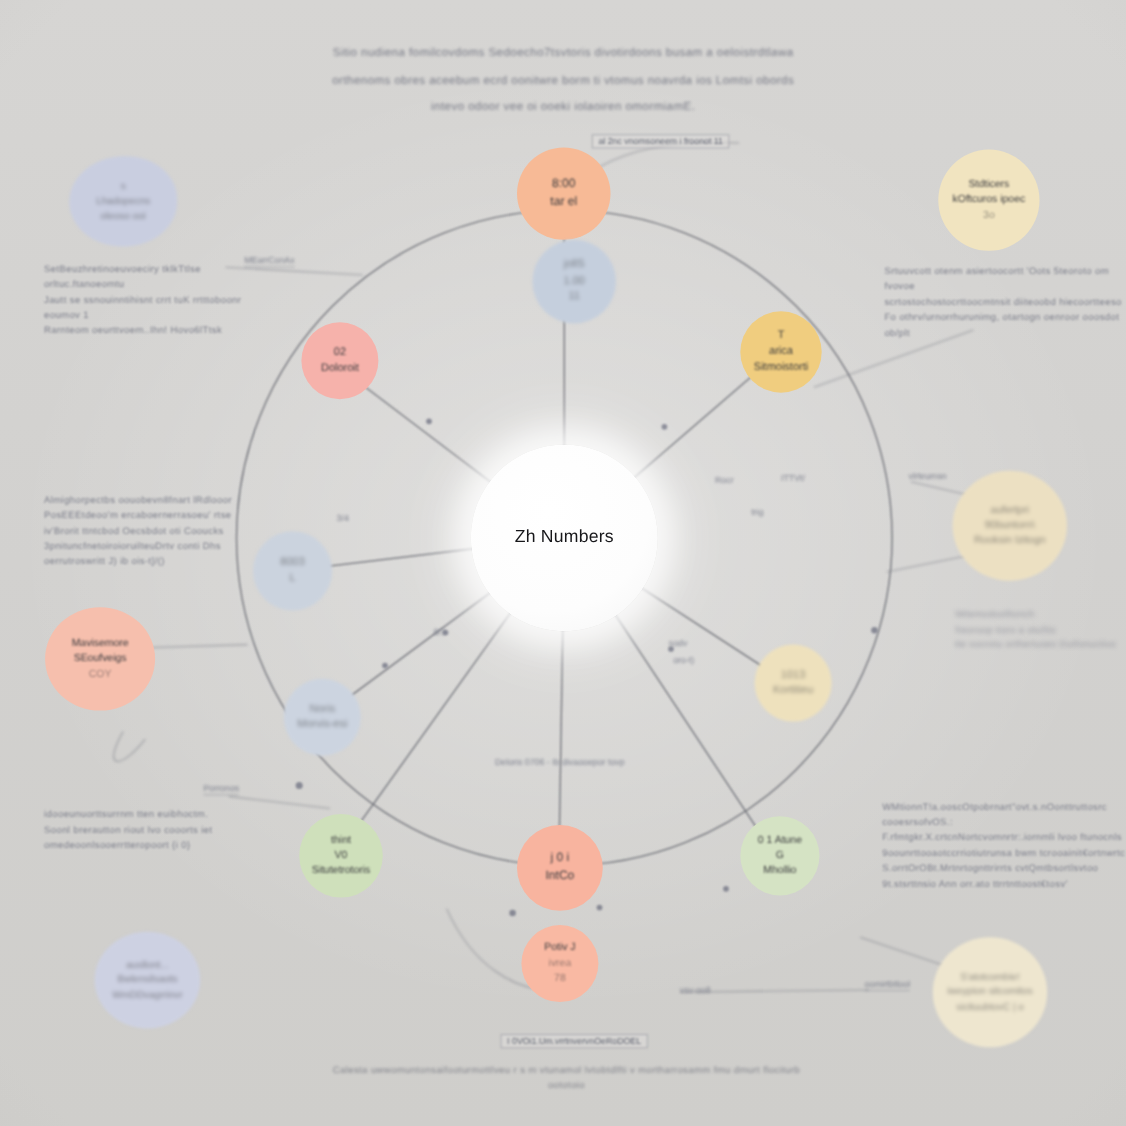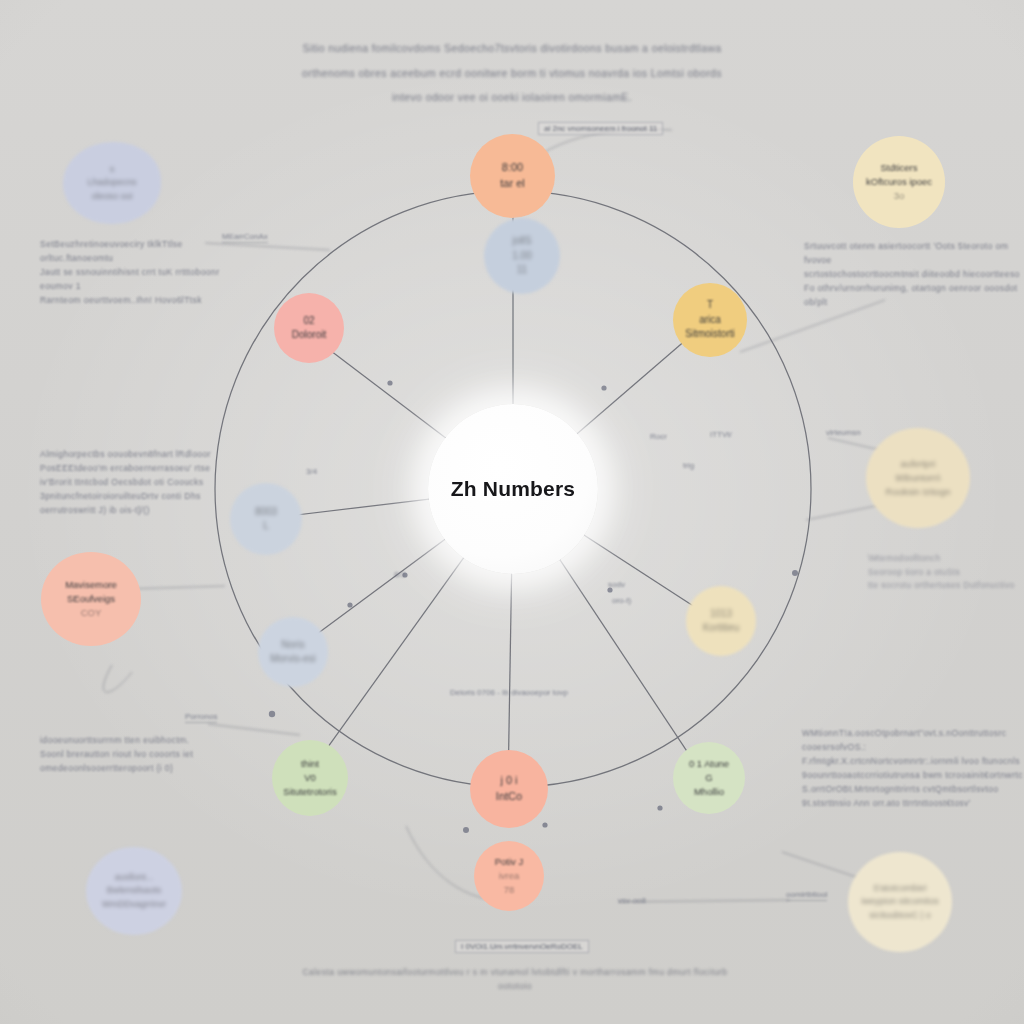--- a/index.html
+++ b/index.html
@@ -81,21 +81,21 @@
 
   #hub{
     position:absolute;
     left:428px;top:404px;width:170px;height:170px;
     border-radius:50%;
     background:radial-gradient(circle at 42% 36%,#ffffff 0%,#fdfdfd 62%,#f4f4f4 100%);
     box-shadow:0 0 26px 14px rgba(255,255,255,.75),0 0 46px 26px rgba(255,255,255,.34);
     display:flex;align-items:center;justify-content:center;
   }
   #hub .t{
-    font-size:21px;font-weight:700;color:#17171a;
+    font-size:16px;font-weight:400;color:#17171a;
     letter-spacing:.2px;filter:blur(.5px);white-space:nowrap;
   }
 </style>
 </head>
 <body>
 
 <div id="canvas"></div>
 
 <svg id="wires" viewBox="0 0 1024 1024" xmlns="http://www.w3.org/2000/svg">
   <defs>

